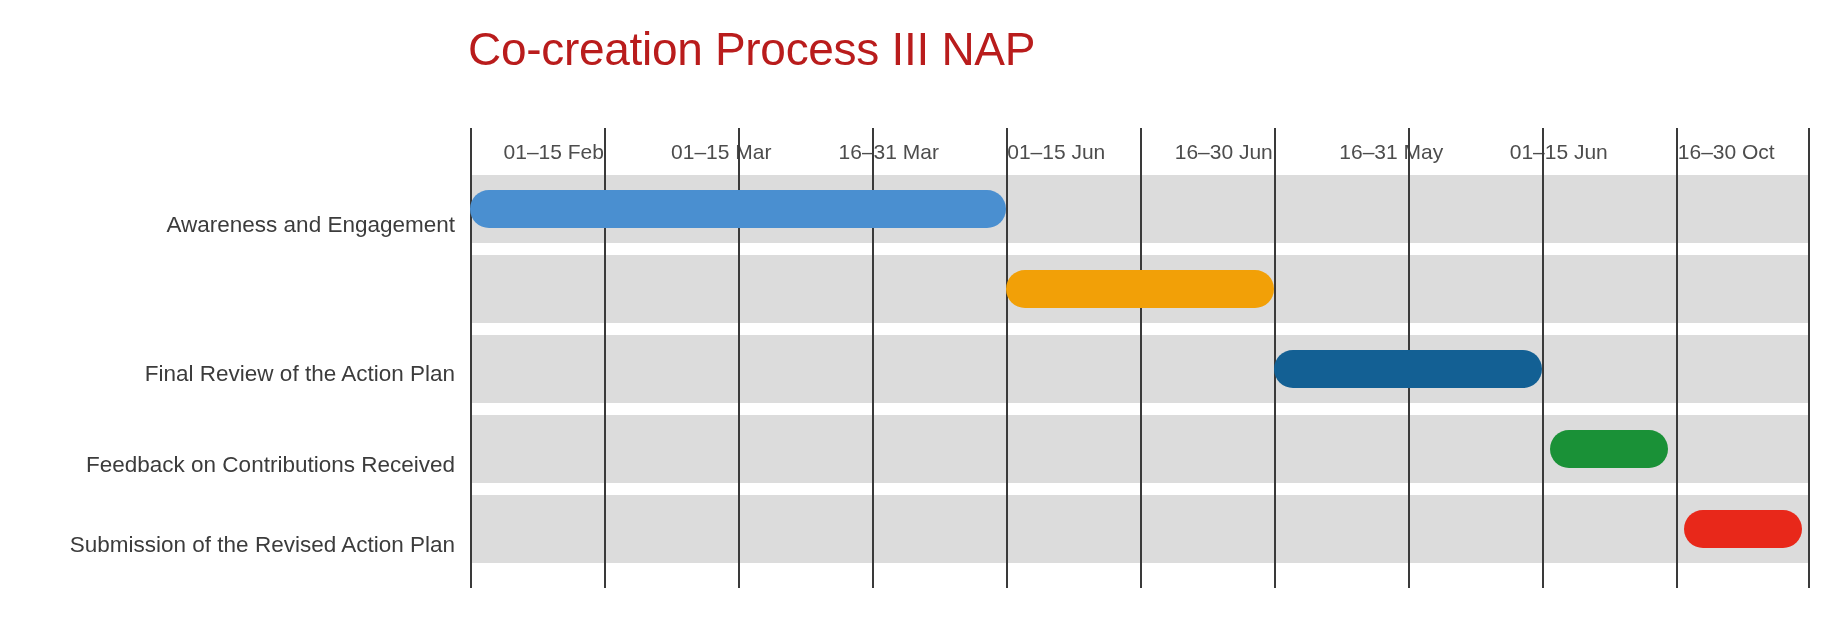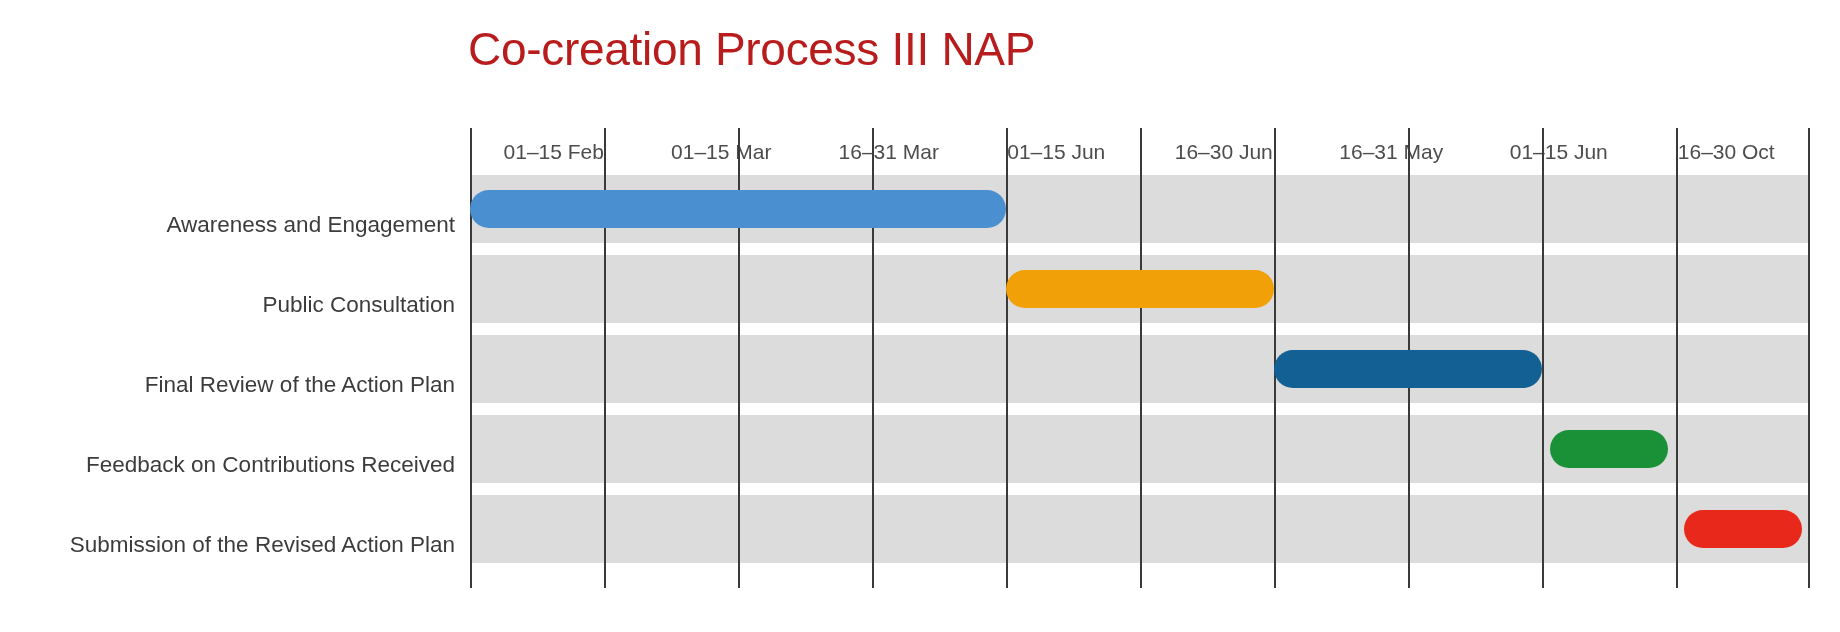--- a/index.html
+++ b/index.html
@@ -132,22 +132,21 @@
 </style>
 </head>
 <body>
 
 <div class="gantt-wrap">
 
   <div class="chart-title">Co-creation Process III NAP</div>
 
   <div class="label-col">
       <div class="row-label" style="top: 0px;">Awareness and Engagement</div>
-      <div class="row-label" style="top: 80px;">Public Consultation</div>
-      <div class="row-label" style="top: 160px; margin-left: 14px;">Final Review of the Action Plan</div>
+      <div class="row-label" style="top: 149px; margin-left: 14px;">Final Review of the Action Plan</div>
       <div class="row-label" style="top: 320px;">Submission of the Revised Action Plan</div>
       <div class="row-label" style="top: 240px;">Feedback on Contributions Received</div>
     </div>
 
   <div class="plot">
     <div class="header-band">
         <div class="header-cell">01–15 Feb</div>
         <div class="header-cell">01–15 Mar</div>
         <div class="header-cell">16–31 Mar</div>
         <div class="header-cell">01–15 Jun</div>

